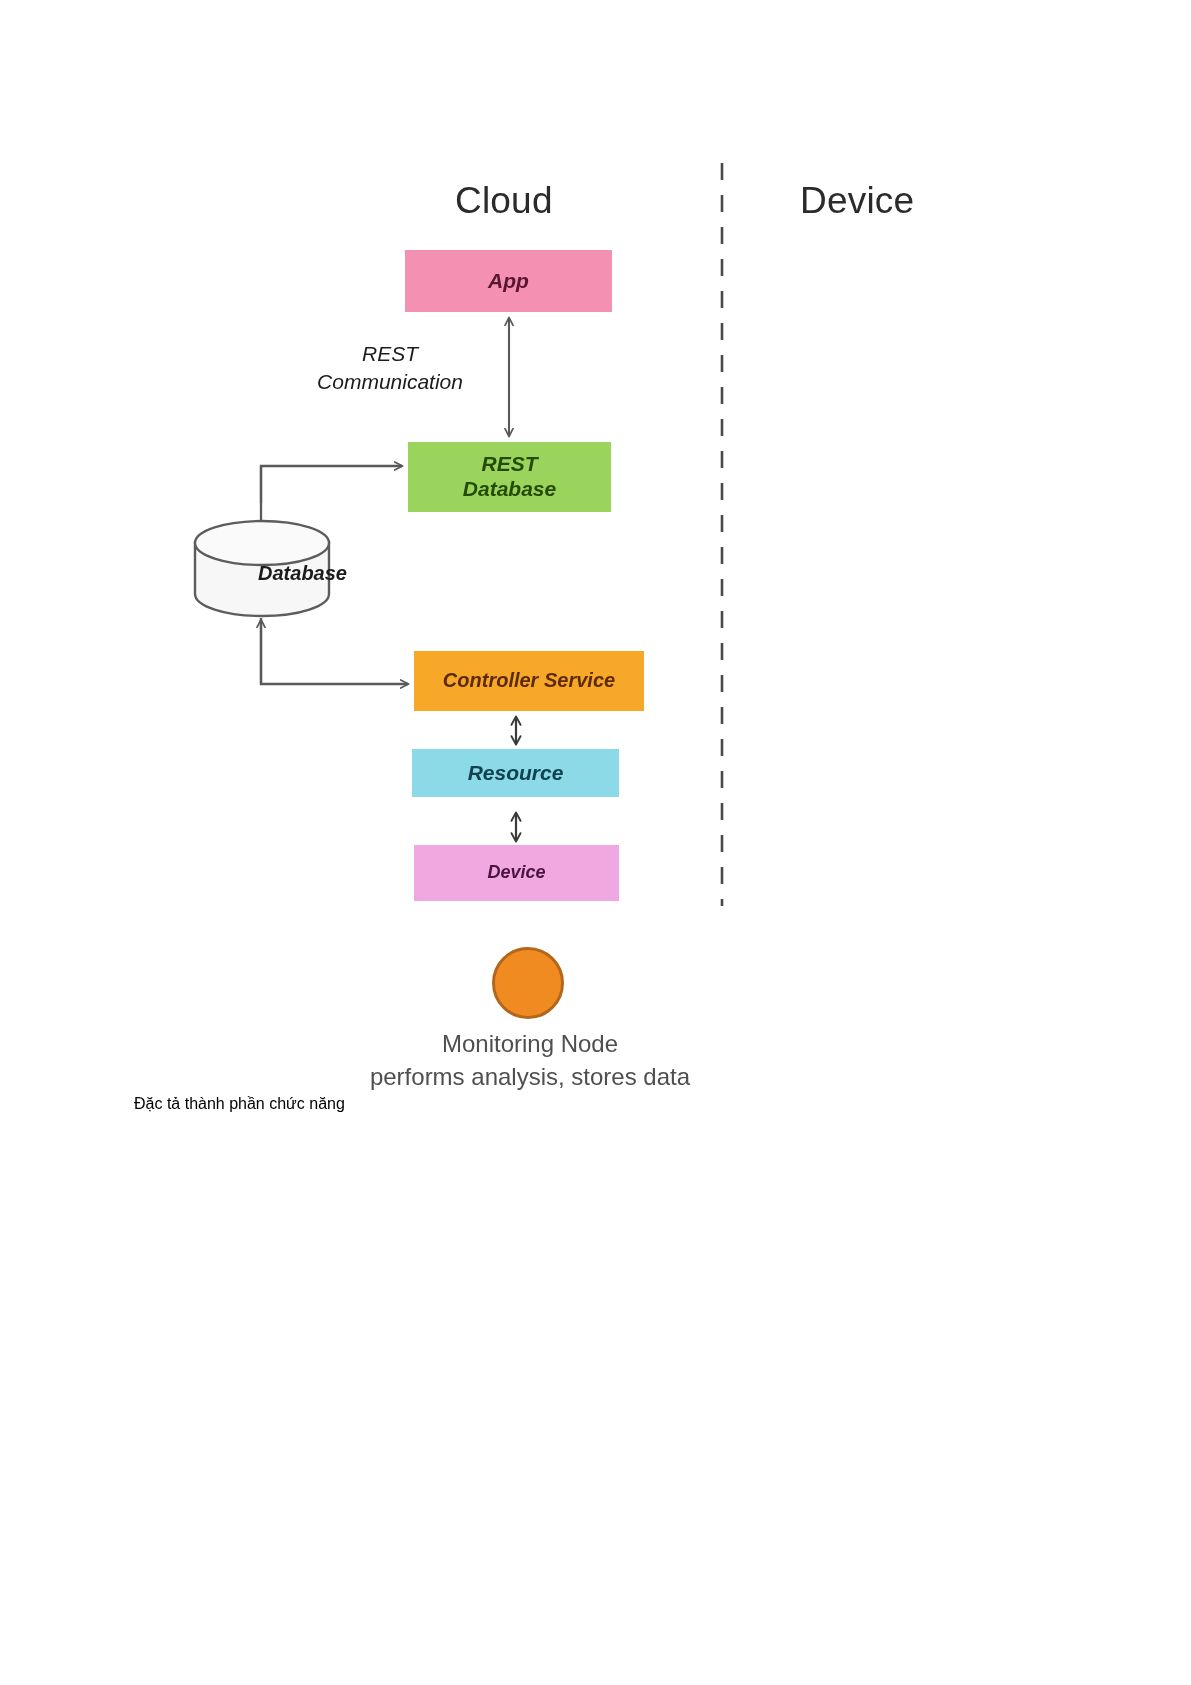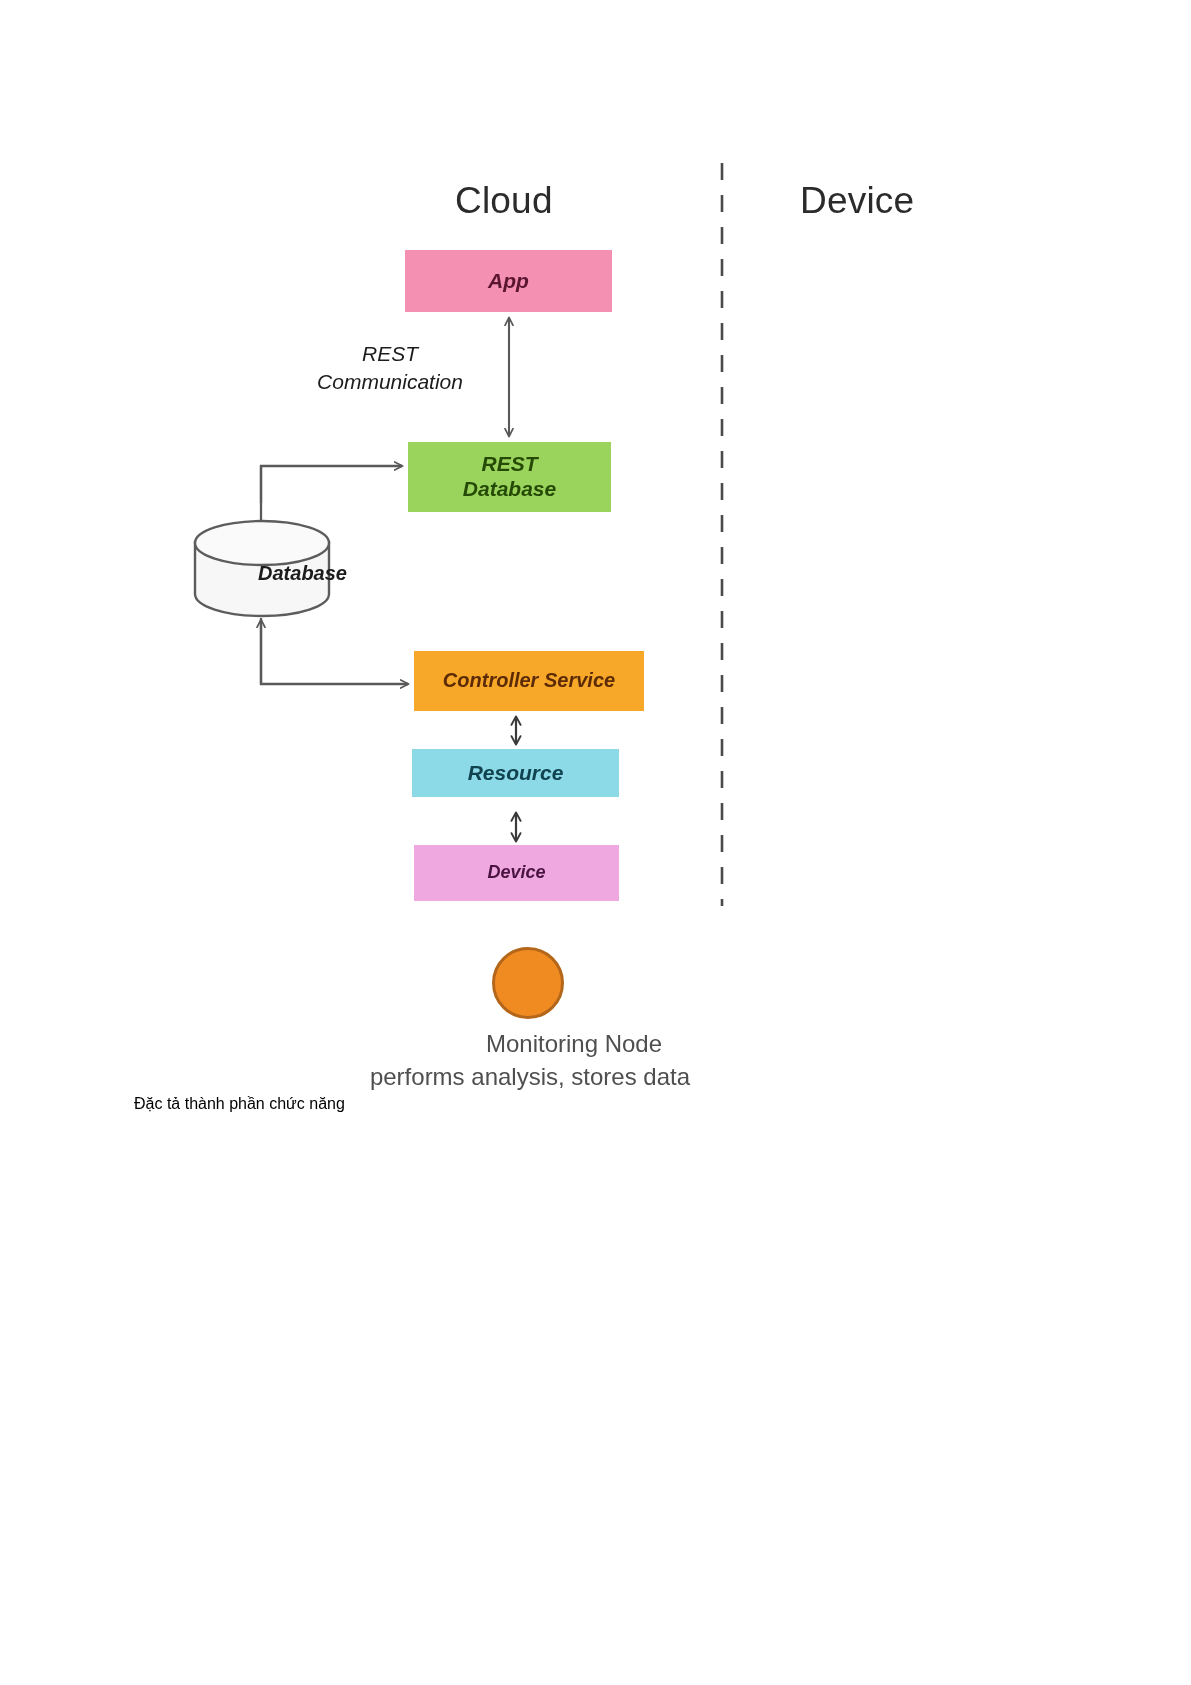--- a/index.html
+++ b/index.html
@@ -127,21 +127,21 @@
     box-sizing: border-box;
   }
   .monitor-caption {
     position: absolute;
     text-align: center;
     font-family: "Liberation Sans", sans-serif;
     font-size: 24px;
     color: #4f4f4f;
     white-space: nowrap;
   }
-  #monitor-line1 { left: 0; top: 1030px; width: 1060px; padding-left: 44px; }
+  #monitor-line1 { left: 0; top: 1030px; width: 1060px; }
   #monitor-line2 { left: 0; top: 1063px; width: 1060px; }
 
   
   #figure-caption {
     position: absolute;
     left: 134px; top: 1095px;
     font-family: "Liberation Sans", sans-serif;
     font-size: 16px;
     color: #000000;
     white-space: nowrap;

